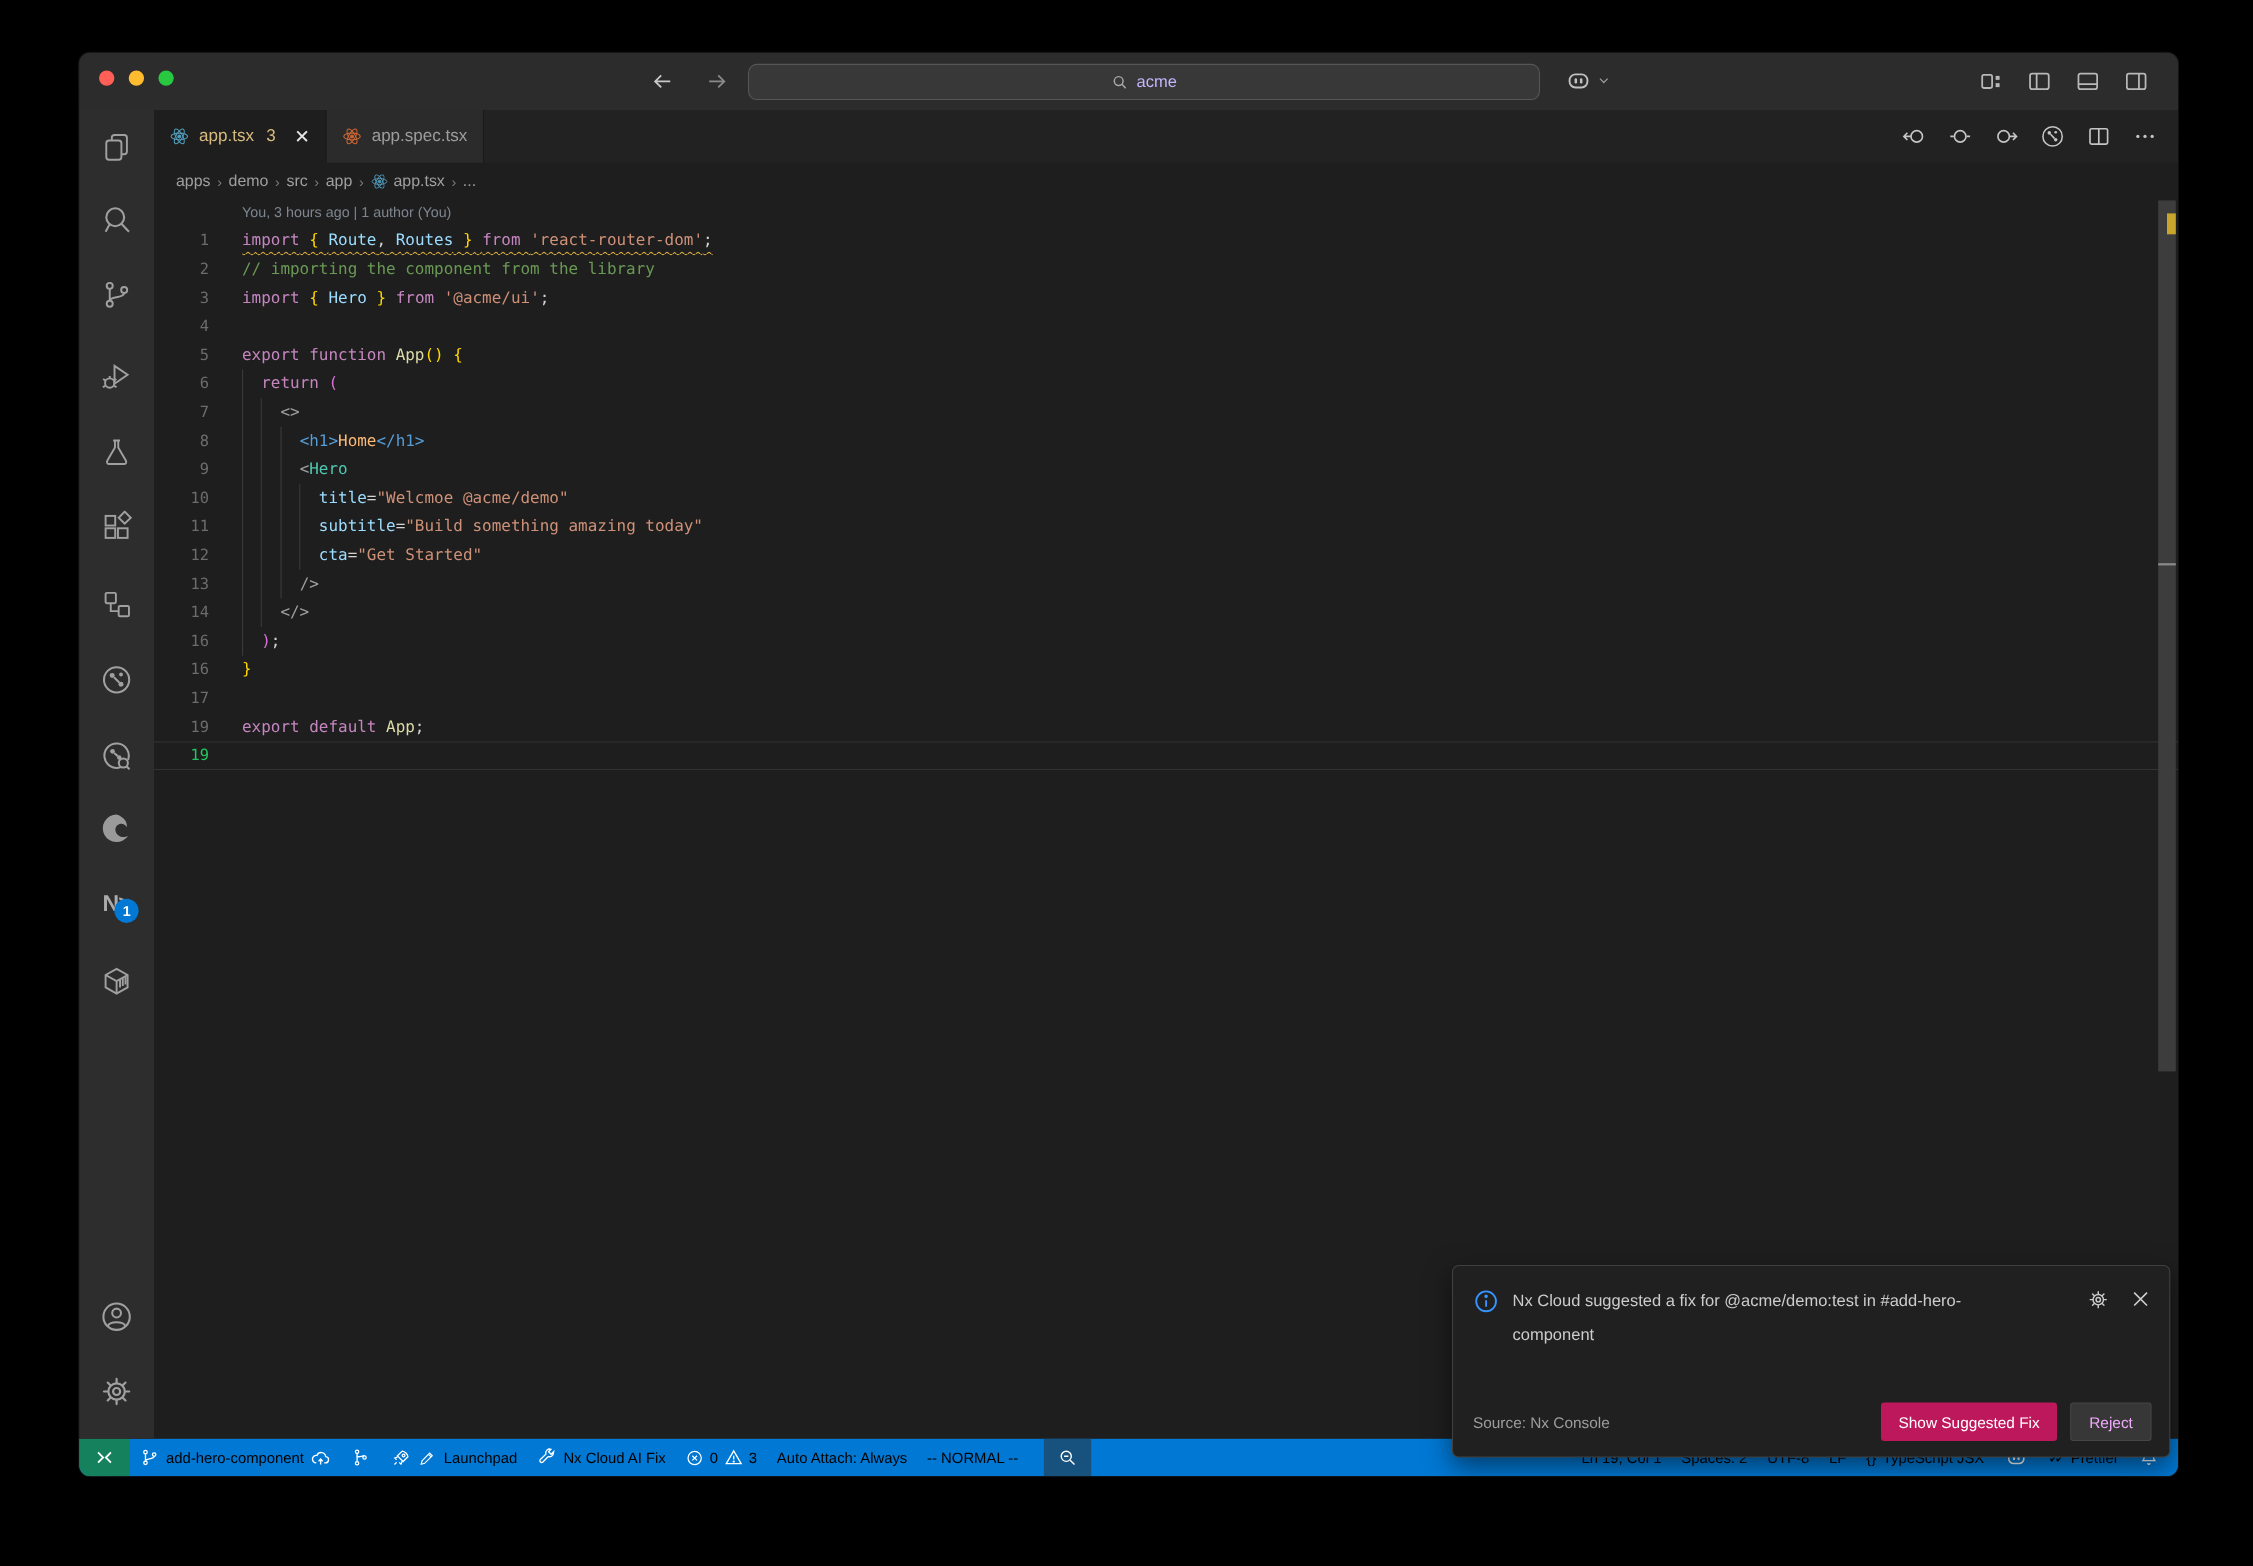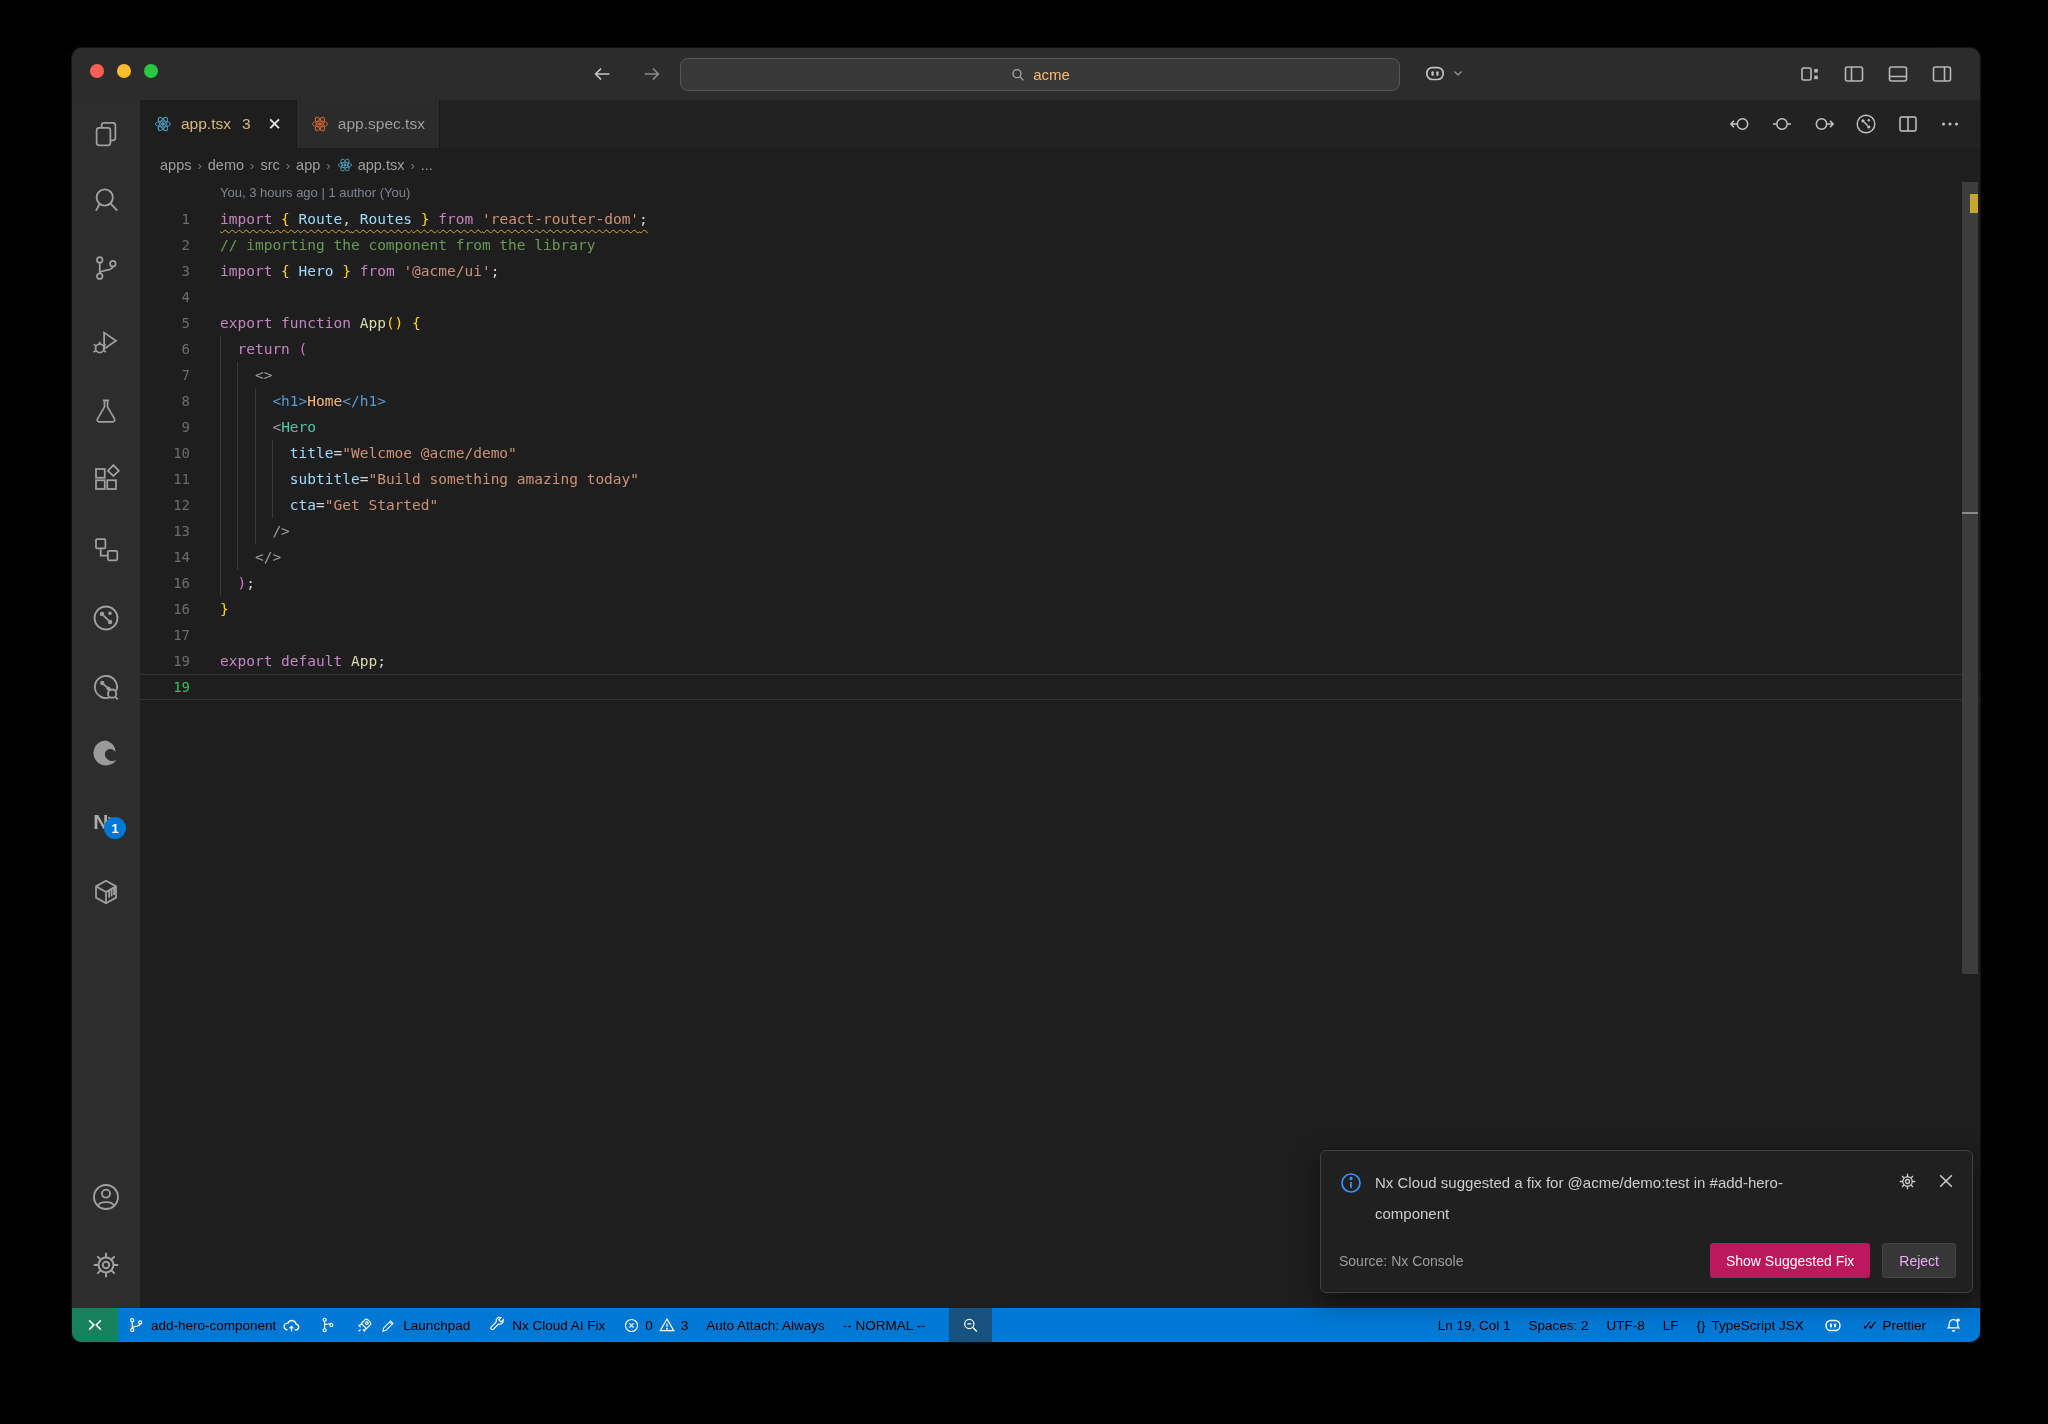--- a/index.html
+++ b/index.html
@@ -15,21 +15,21 @@
   
   .titlebar { position:relative; height:52px; flex:0 0 52px; background:#2c2c2c; }
   .traffic { position:absolute; top:16px; left:18px; display:flex; gap:13px; }
   .tl { width:14px; height:14px; border-radius:50%; }
   .tl.red{ background:#ff5f57; } .tl.yellow{ background:#febc2e; } .tl.green{ background:#28c840; }
   .nav-arrows { position:absolute; left:516px; top:12px; display:flex; gap:22px; }
   .nav-btn { width:28px; height:28px; display:flex; align-items:center; justify-content:center; }
   .searchbox { position:absolute; left:608px; top:10px; width:720px; height:33px;
     background:#383838; border:1px solid #565656; border-radius:8px;
     display:flex; align-items:center; justify-content:center; gap:7px;
-    color:#fdba74; font-size:15px; }
+    color:#c4b5fd; font-size:15px; }
   .tb-copilot { position:absolute; left:1350px; top:12px; display:flex; align-items:center; gap:4px; }
   .tb-right { position:absolute; right:24px; top:12px; display:flex; gap:16px; }
   .tb-icon { width:28px; height:28px; display:flex; align-items:center; justify-content:center; }
 
   
   .body { flex:1; display:flex; min-height:0; }
 
   
   .activitybar { position:relative; width:68px; flex:0 0 68px; background:#2d2d2d; }
   .ab-icon { position:absolute; left:50%; transform:translateX(-50%); width:40px; height:40px;
@@ -87,21 +87,21 @@
     color:#000000; font-size:13.5px; }
   .remote { width:46px; background:#16825d; display:flex; align-items:center; justify-content:center; }
   .sb-left { flex:1; display:flex; align-items:stretch; }
   .sb-rightgrp { display:flex; align-items:stretch; padding-right:8px; }
   .sb-item { display:flex; align-items:center; gap:6px; padding:0 9px; white-space:nowrap; }
   .sb-item.dark { background:#17527f; padding:0 12px; margin-left:14px; }
   .probs { display:flex; align-items:center; gap:5px; }
   .dblcheck { letter-spacing:-6px; margin-right:4px; }
 
   
-  .toast { position:absolute; left:1320px; top:1150px; width:653px; height:143px;
+  .toast { position:absolute; left:1320px; top:1150px; width:653px; height:175px;
     background:#202020; border:1px solid #404040; border-radius:6px;
     box-shadow:0 8px 24px rgba(0,0,0,.5); padding:16px 16px 14px 18px; z-index:50; }
   .toast-row1 { display:flex; gap:12px; }
   .toast-msg { flex:0 0 470px; width:470px; color:#cccccc; font-size:15px; line-height:31px; }
   .toast-icons { margin-left:auto; display:flex; gap:18px; align-items:flex-start; padding-top:4px; }
   .toast-row2 { position:absolute; left:18px; right:16px; bottom:14px; display:flex; align-items:center; }
   .toast-src { color:#9d9d9d; font-size:14px; }
   .toast-btns { margin-left:auto; display:flex; gap:12px; }
   .btn { height:35px; padding:0 16px; font-size:14px; display:flex; align-items:center; border-radius:3px; }
   .btn.primary { background:#be185d; color:#fff; }

